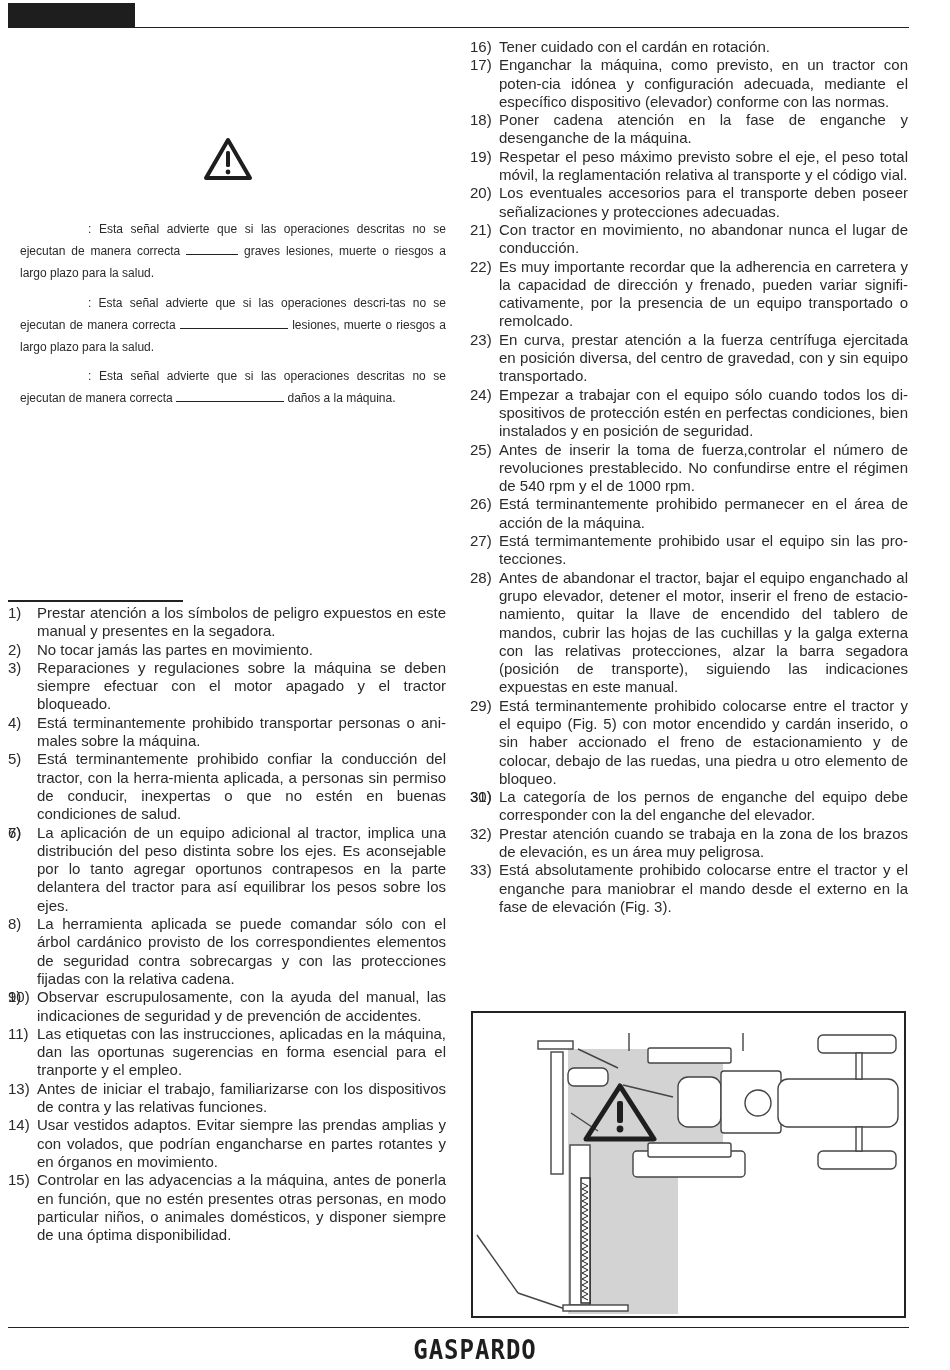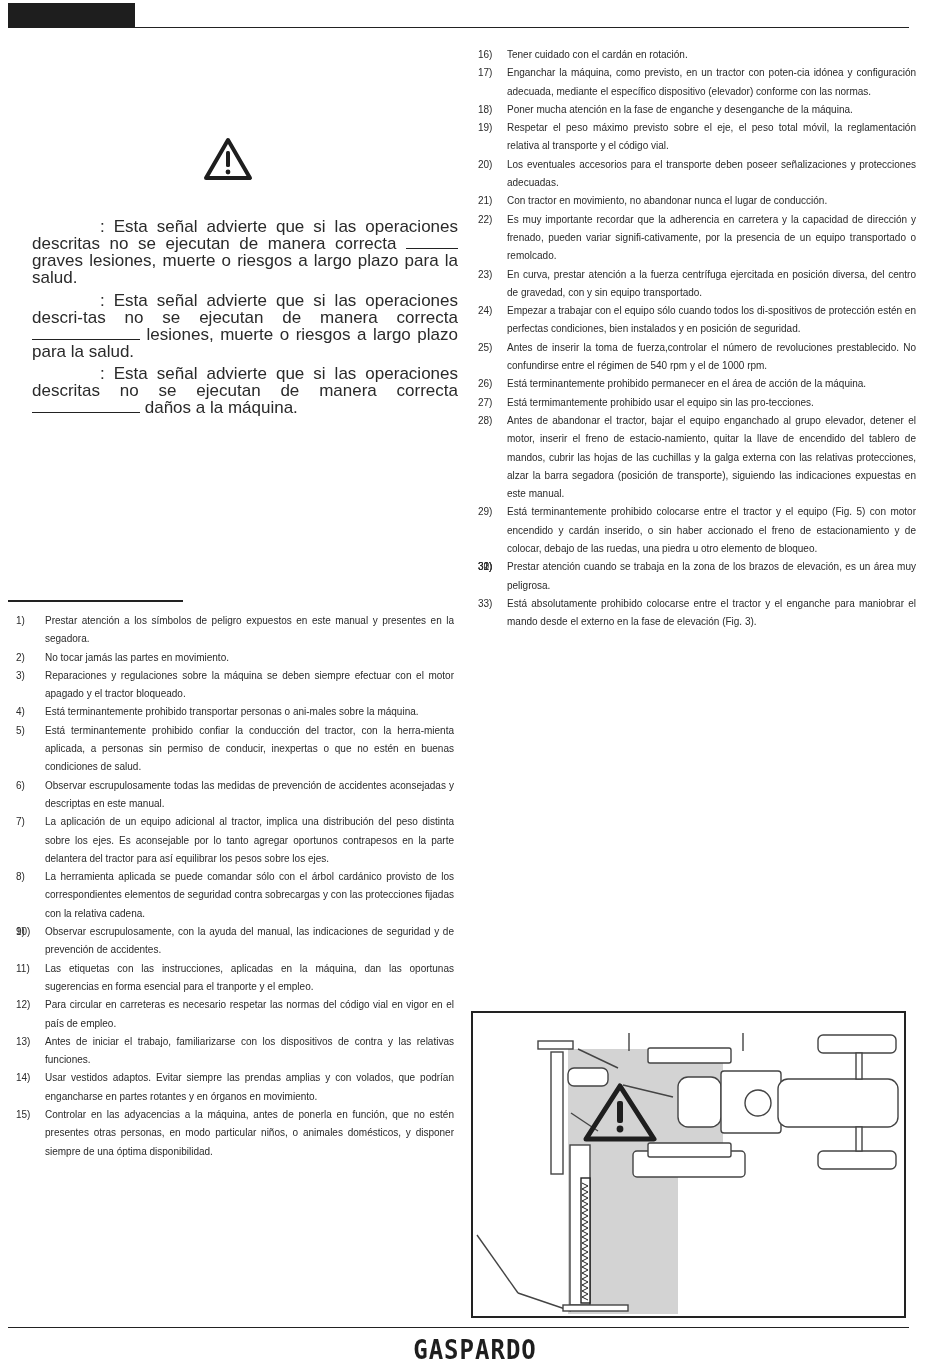--- a/index.html
+++ b/index.html
@@ -6,27 +6,27 @@
   body {
     width: 950px; height: 1370px; position: relative; overflow: hidden;
     font-family: "Liberation Sans", sans-serif; color: #2a2a2a;
   }
   .header-tab { position: absolute; left: 8px; top: 3px; width: 127px; height: 25px; background: #1e1e1e; }
   .header-rule { position: absolute; left: 135px; top: 27px; width: 774px; height: 1px; background: #222; }
   .footer-rule { position: absolute; left: 8px; top: 1327px; width: 901px; height: 1px; background: #222; }
 
   .warn-icon { position: absolute; left: 203px; top: 137px; width: 50px; height: 44px; }
 
-  .legend-block { position: absolute; left: 32px; width: 426px; font-size: 17px; line-height: 17px; text-align: justify; }
+  .legend-block { position: absolute; left: 20px; width: 426px; font-size: 12px; line-height: 22px; text-align: justify; }
   .legend-block .indent { display: inline-block; width: 68px; }
   .blank { display: inline-block; border-bottom: 1.6px solid #222; height: 11px; vertical-align: baseline; }
 
   .sec-rule { position: absolute; left: 8px; top: 600px; width: 175px; height: 2px; background: #222; }
 
-  ol.rules { list-style: none; margin: 8px; padding: 0; position: absolute; font-size: 10px; line-height: 18.3px; }
+  ol.rules { list-style: none; margin: 0; padding: 0; position: absolute; font-size: 15px; line-height: 18.3px; }
   ol.rules li { position: relative; padding-left: 29px; text-align: justify; }
   ol.rules li .num { position: absolute; left: 0; top: 0; }
   .col-left { left: 8px; top: 604px; width: 438px; }
   .col-right { left: 470px; top: 38px; width: 438px; }
 
   .figure { position: absolute; left: 471px; top: 1011px; width: 435px; height: 307px; border: 2px solid #222; box-sizing: border-box; }
   .figure svg { position: absolute; left: 0; top: 0; }
 
   .brand { position: absolute; left: 0; top: 1336px; width: 950px; text-align: center;
     font-family: "DejaVu Sans Mono", monospace; font-weight: bold; font-size: 24px; letter-spacing: 1px; color: #1e1e1e; transform: scaleY(1.1); }
@@ -60,48 +60,47 @@
 </div>
 
 <div class="sec-rule"></div>
 
 <ol class="rules col-left" id="rules-left">
     <li><span class="num">1)</span><span>Prestar atención a los símbolos de peligro expuestos en este manual y presentes en la segadora.</span></li>
     <li><span class="num">2)</span><span>No tocar jamás las partes en movimiento.</span></li>
     <li><span class="num">3)</span><span>Reparaciones y regulaciones sobre la máquina se deben siempre efectuar con el motor apagado y el tractor bloqueado.</span></li>
     <li><span class="num">4)</span><span>Está terminantemente prohibido transportar personas o ani-males sobre la máquina.</span></li>
     <li><span class="num">5)</span><span>Está terminantemente prohibido confiar la conducción del tractor, con la herra-mienta aplicada, a personas sin permiso de conducir, inexpertas o que no estén en buenas condiciones de salud.</span></li>
-    <li><span class="num">6)</span><span> Observar escrupulosamente todas las medidas de prevención de accidentes aconsejadas y descriptas en este manual.</span></li>
+    <li><span class="num">6)</span></li>
     <li><span class="num">7)</span><span>La aplicación de un equipo adicional al tractor, implica una distribución del peso distinta sobre los ejes. Es aconsejable por lo tanto agregar oportunos contrapesos en la parte delantera del tractor para así equilibrar los pesos sobre los ejes.</span></li>
     <li><span class="num">8)</span><span>La herramienta aplicada se puede comandar sólo con el árbol cardánico provisto de los correspondientes elementos de seguridad contra sobrecargas y con las protecciones fijadas con la relativa cadena.</span></li>
     <li><span class="num">9)</span></li>
     <li><span class="num">10)</span><span> Observar escrupulosamente, con la ayuda del manual, las indicaciones de seguridad y de prevención de accidentes.</span></li>
     <li><span class="num">11)</span><span>Las etiquetas con las instrucciones, aplicadas en la máquina, dan las oportunas sugerencias en forma esencial para el tranporte y el empleo.</span></li>
-    <li><span class="num">12)</span><span>Para circular en carreteras es necesario respetar las normas del código vial en vigor en el país de empleo.</span></li>
     <li><span class="num">13)</span><span>Antes de iniciar el trabajo, familiarizarse con  los dispositivos de contra y las relativas funciones.</span></li>
     <li><span class="num">14)</span><span>Usar vestidos adaptos. Evitar siempre las prendas amplias y con volados, que podrían engancharse en partes rotantes y en órganos en movimiento.</span></li>
     <li><span class="num">15)</span><span>Controlar en las adyacencias a la máquina, antes de ponerla en función, que no estén presentes otras personas, en modo particular niños, o animales domésticos, y disponer siempre de una óptima disponibilidad.</span></li>
   </ol>
 <ol class="rules col-right" id="rules-right">
     <li><span class="num">16)</span><span>Tener cuidado con el cardán en rotación.</span></li>
     <li><span class="num">17)</span><span>Enganchar la máquina, como previsto, en un tractor con poten-cia idónea y configuración adecuada, mediante el específico dispositivo (elevador) conforme con las normas.</span></li>
-    <li><span class="num">18)</span><span>Poner mucha atención en la fase de enganche y desenganche de la máquina.</span></li>
+    <li><span class="num">18)</span><span>Poner cadena atención en la fase de enganche y desenganche de la máquina.</span></li>
     <li><span class="num">19)</span><span>Respetar el peso máximo previsto sobre el eje, el peso total móvil, la reglamentación relativa al transporte y el código vial.</span></li>
     <li><span class="num">20)</span><span>Los eventuales accesorios para el transporte deben poseer señalizaciones y protecciones adecuadas.</span></li>
     <li><span class="num">21)</span><span>Con tractor en movimiento, no abandonar nunca el lugar de conducción.</span></li>
     <li><span class="num">22)</span><span>Es muy importante recordar que la adherencia en carretera y la capacidad de dirección y frenado, pueden variar signifi-cativamente, por la presencia de un equipo transportado o remolcado.</span></li>
     <li><span class="num">23)</span><span>En curva, prestar atención a la fuerza centrífuga ejercitada en posición diversa, del centro de gravedad, con y sin equipo transportado.</span></li>
     <li><span class="num">24)</span><span>Empezar a trabajar con el equipo sólo cuando todos los di-spositivos de protección estén en perfectas condiciones, bien instalados y en posición de seguridad.</span></li>
     <li><span class="num">25)</span><span>Antes de inserir la toma de fuerza,controlar el número de revoluciones prestablecido. No confundirse entre el régimen de 540 rpm y el de 1000 rpm.</span></li>
     <li><span class="num">26)</span><span>Está terminantemente  prohibido permanecer en el área de acción de la máquina.</span></li>
     <li><span class="num">27)</span><span>Está termimantemente prohibido usar el equipo sin las pro-tecciones.</span></li>
     <li><span class="num">28)</span><span>Antes de abandonar el tractor, bajar el equipo enganchado al grupo elevador, detener el motor, inserir el freno de estacio-namiento, quitar la llave de encendido del tablero de mandos, cubrir las hojas de las cuchillas y la galga externa con las relativas protecciones, alzar la barra segadora (posición de transporte), siguiendo las indicaciones expuestas en este manual.</span></li>
     <li><span class="num">29)</span><span>Está terminantemente prohibido colocarse entre el tractor y el equipo (Fig. 5) con motor encendido y cardán inserido, o sin haber accionado el freno de estacionamiento y de colocar, debajo de las ruedas, una piedra u otro elemento de bloqueo.</span></li>
     <li><span class="num">30)</span></li>
-    <li><span class="num">31)</span></li>
+    <li><span class="num">31)</span><span>La categoría de los pernos de enganche del equipo debe corresponder  con la del enganche del elevador.</span></li>
     <li><span class="num">32)</span><span>Prestar atención cuando se trabaja en la zona de los brazos de elevación, es un área muy  peligrosa.</span></li>
     <li><span class="num">33)</span><span>Está absolutamente prohibido colocarse entre el tractor y el enganche para maniobrar el mando desde el externo en la fase de elevación  (Fig. 3).</span></li>
   </ol>
 
 <div class="figure">
   <svg width="431" height="303" viewBox="0 0 431 303">
 
     <rect x="95" y="36" width="110" height="265" fill="#d3d3d3"></rect>
     <rect x="95" y="36" width="155" height="104" fill="#d3d3d3"></rect>
     <g fill="#fff" stroke="#444" stroke-width="1.4">

